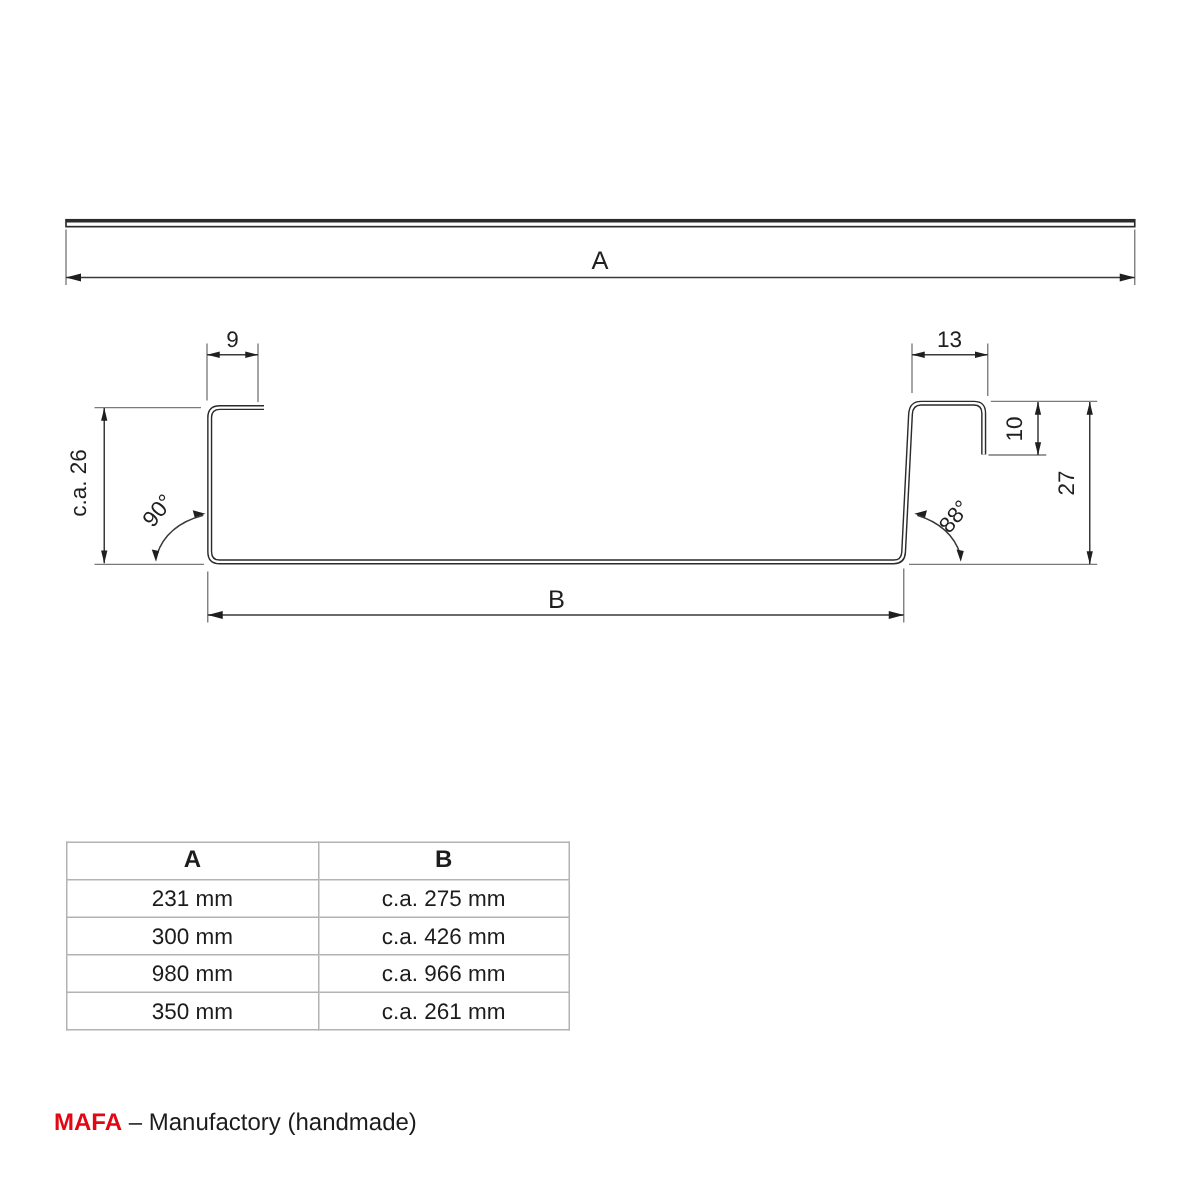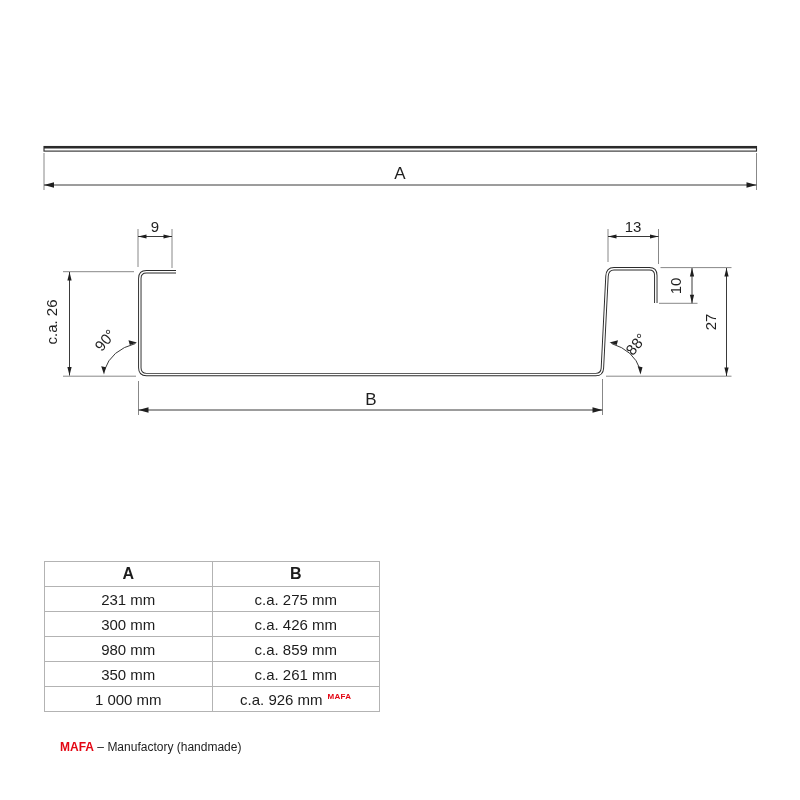--- a/index.html
+++ b/index.html
@@ -23,21 +23,21 @@
   }
   .spec-table th,.spec-table td{
     border:1px solid #b3b3b3;height:24px;text-align:center;
     vertical-align:middle;padding:0;font-weight:normal;
   }
   .spec-table th{font-size:16px;font-weight:bold;}
   .sup-mafa{
     color:#e30613;font-weight:bold;font-size:8px;
     margin-left:5px;position:relative;top:-6px;letter-spacing:0.3px;
   }
-  .footnote{position:absolute;left:60px;top:740px;font-size:12px;color:#1c1c1c;}
+  .footnote{position:absolute;left:36px;top:740px;font-size:16px;color:#1c1c1c;}
   .footnote .brand{color:#e30613;font-weight:bold;}
 </style>
 </head>
 <body>
 
 <svg width="800" height="470" viewBox="0 0 800 470">
 
   <g>
     <rect x="44" y="146.5" width="712.5" height="4.6" fill="#ffffff" stroke="#2b2b2b" stroke-width="1.1"></rect>
     <line x1="44" y1="147.3" x2="756.5" y2="147.3" stroke="#2b2b2b" stroke-width="2.2"></line>
@@ -142,31 +142,25 @@
     <tr>
       <td>231 mm</td>
       <td>c.a. 275 mm</td>
     </tr>
     <tr>
       <td>300 mm</td>
       <td>c.a. 426 mm</td>
     </tr>
     <tr>
       <td>980 mm</td>
-      <td>c.a. 859 mm</td>
+      <td>c.a. 966 mm</td>
     </tr>
     <tr>
       <td>350 mm</td>
       <td>c.a. 261 mm</td>
-    </tr>
-    <tr>
-      <td>1 000 mm</td>
-      <td>
-        <span>c.a. 926 mm</span><span class="sup-mafa">MAFA</span>
-      </td>
     </tr>
   </tbody>
 </table>
 
 <div class="footnote">
   <span class="brand">MAFA</span>
   <span>–</span>
   <span>Manufactory (handmade)</span>
 </div>
 

